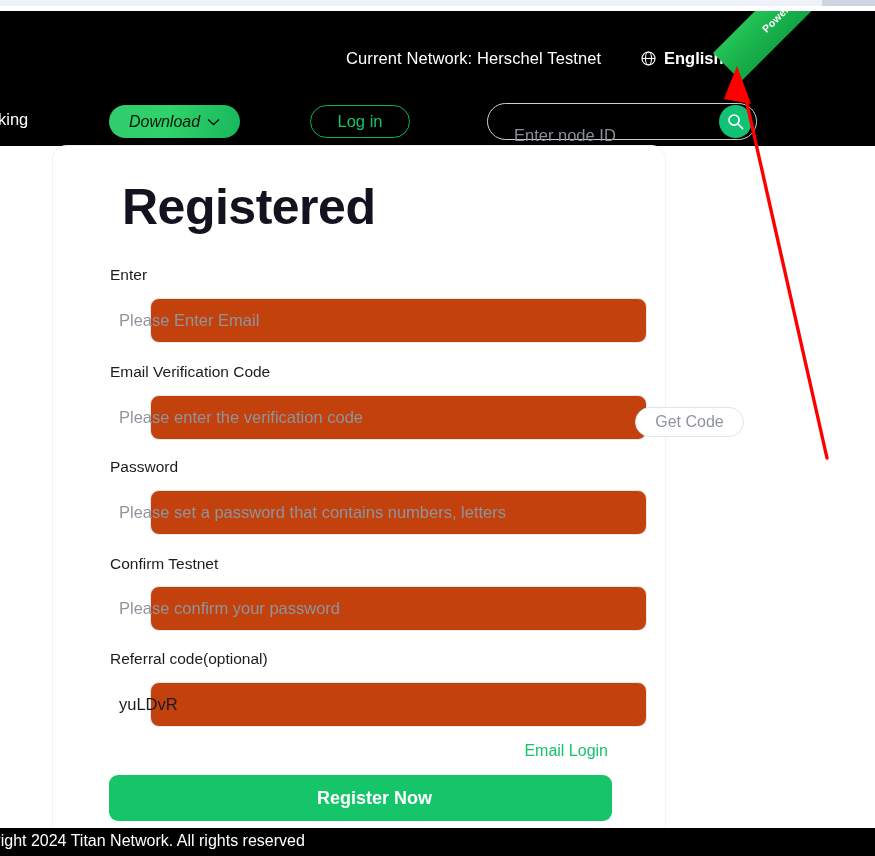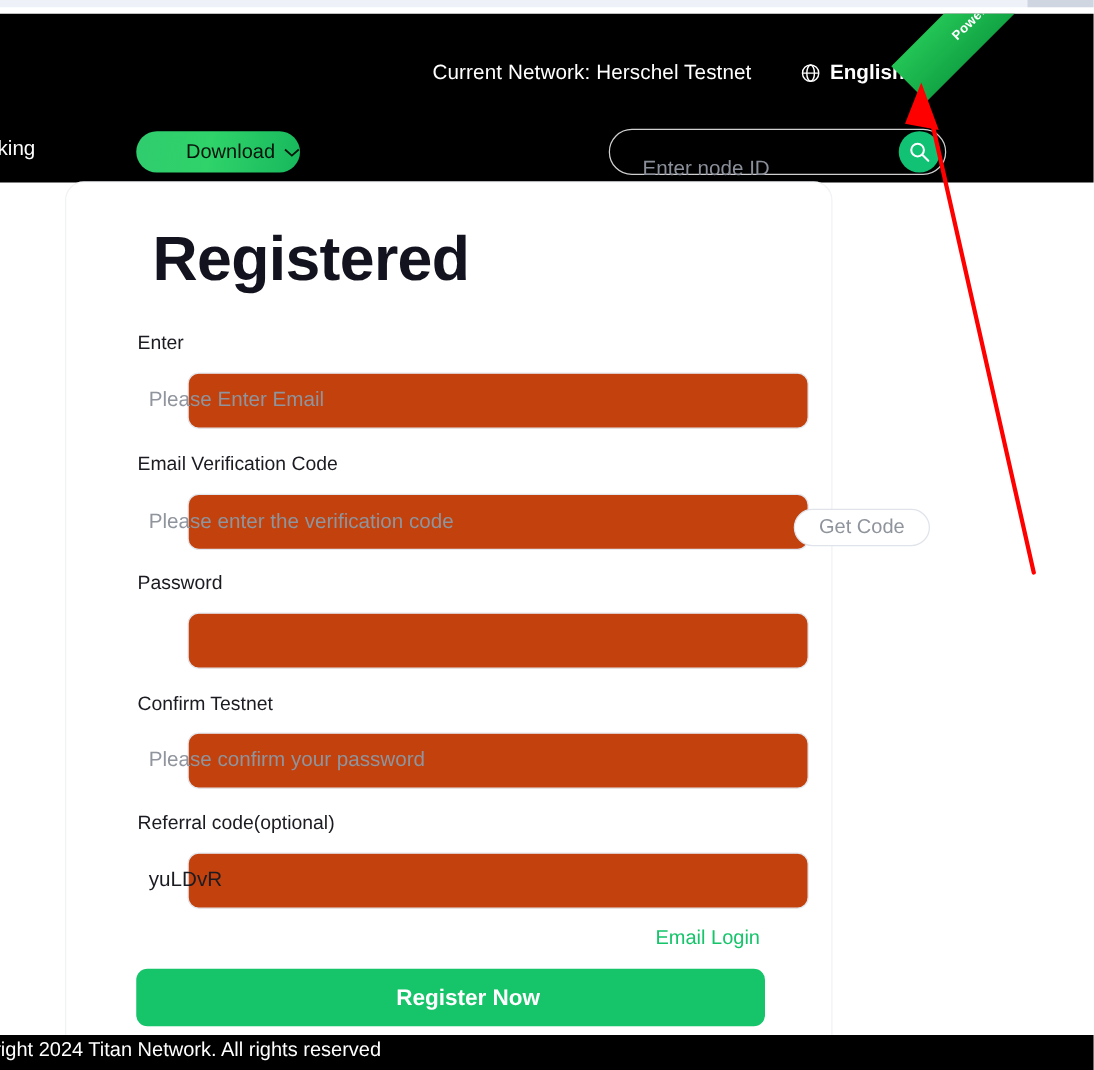--- a/index.html
+++ b/index.html
@@ -43,22 +43,23 @@
   .chev { width: 14px; height: 9px; display: block; }
 
   .nav-cut {
     position: absolute; top: 99px; left: -2px;
     color: #ffffff; font-size: 16.5px; white-space: nowrap;
   }
   .btn-download {
     position: absolute; top: 94px; left: 109px;
     width: 131px; height: 33px; border-radius: 17px;
     background: linear-gradient(100deg, #30cc6e 0%, #2fd36a 45%, #17b85c 100%);
-    display: flex; align-items: center; justify-content: flex-end; gap: 7px;
+    display: flex; align-items: center; justify-content: center; gap: 7px;
     cursor: pointer;
+    font-style: italic;
   }
   .btn-download .lbl { color: #07140c; font-size: 16px; }
   .chev-dark { width: 13px; height: 8px; display: block; }
 
   .btn-login {
     position: absolute; top: 94px; left: 310px;
     width: 100px; height: 33px; border-radius: 17px;
     border: 1.5px solid #07b457; background: transparent;
     display: flex; align-items: center; justify-content: center;
     color: #16c46a; font-size: 16.5px; cursor: pointer;
@@ -199,20 +200,21 @@
 
     <div class="btn-download">
       <span class="lbl">Download</span>
       <span>
         <svg class="chev-dark" viewBox="0 0 13 8" fill="none" stroke="#07140c" stroke-width="1.4">
           <polyline points="1,1.6 6.5,6.5 12,1.6"></polyline>
         </svg>
       </span>
     </div>
 
+    <div class="btn-login">Log in</div>
 
     <div class="nodebox"></div>
     <div class="nodebox-ph">Enter node ID</div>
 
     <div class="search-circle">
       <span>
         <svg class="mag-icon" viewBox="0 0 24 24" fill="none" stroke="#ffffff" stroke-width="2.1" stroke-linecap="round">
           <circle cx="10.2" cy="10.2" r="6.4"></circle>
           <line x1="15.2" y1="15.2" x2="21" y2="21"></line>
         </svg>
@@ -235,20 +237,21 @@
     <div class="field-text ph" style="top:152px">Please Enter Email</div>
 
     <div class="field-label" style="top:217px">Email Verification Code</div>
     <div class="field-box" style="top:249px">
       <div class="getcode">Get Code</div>
     </div>
     <div class="field-text ph" style="top:249px">Please enter the verification code</div>
 
     <div class="field-label" style="top:312px">Password</div>
     <div class="field-box" style="top:344px"></div>
+    <div class="field-text ph" style="top:344px">Please set a password that contains numbers, letters</div>
 
     <div class="field-label" style="top:409px">Confirm Testnet</div>
     <div class="field-box" style="top:440px"></div>
     <div class="field-text ph" style="top:440px">Please confirm your password</div>
 
     <div class="field-label" style="top:504px">Referral code(optional)</div>
     <div class="field-box" style="top:536px"></div>
     <div class="field-text val" style="top:536px">yuLDvR</div>
   </div>
 

